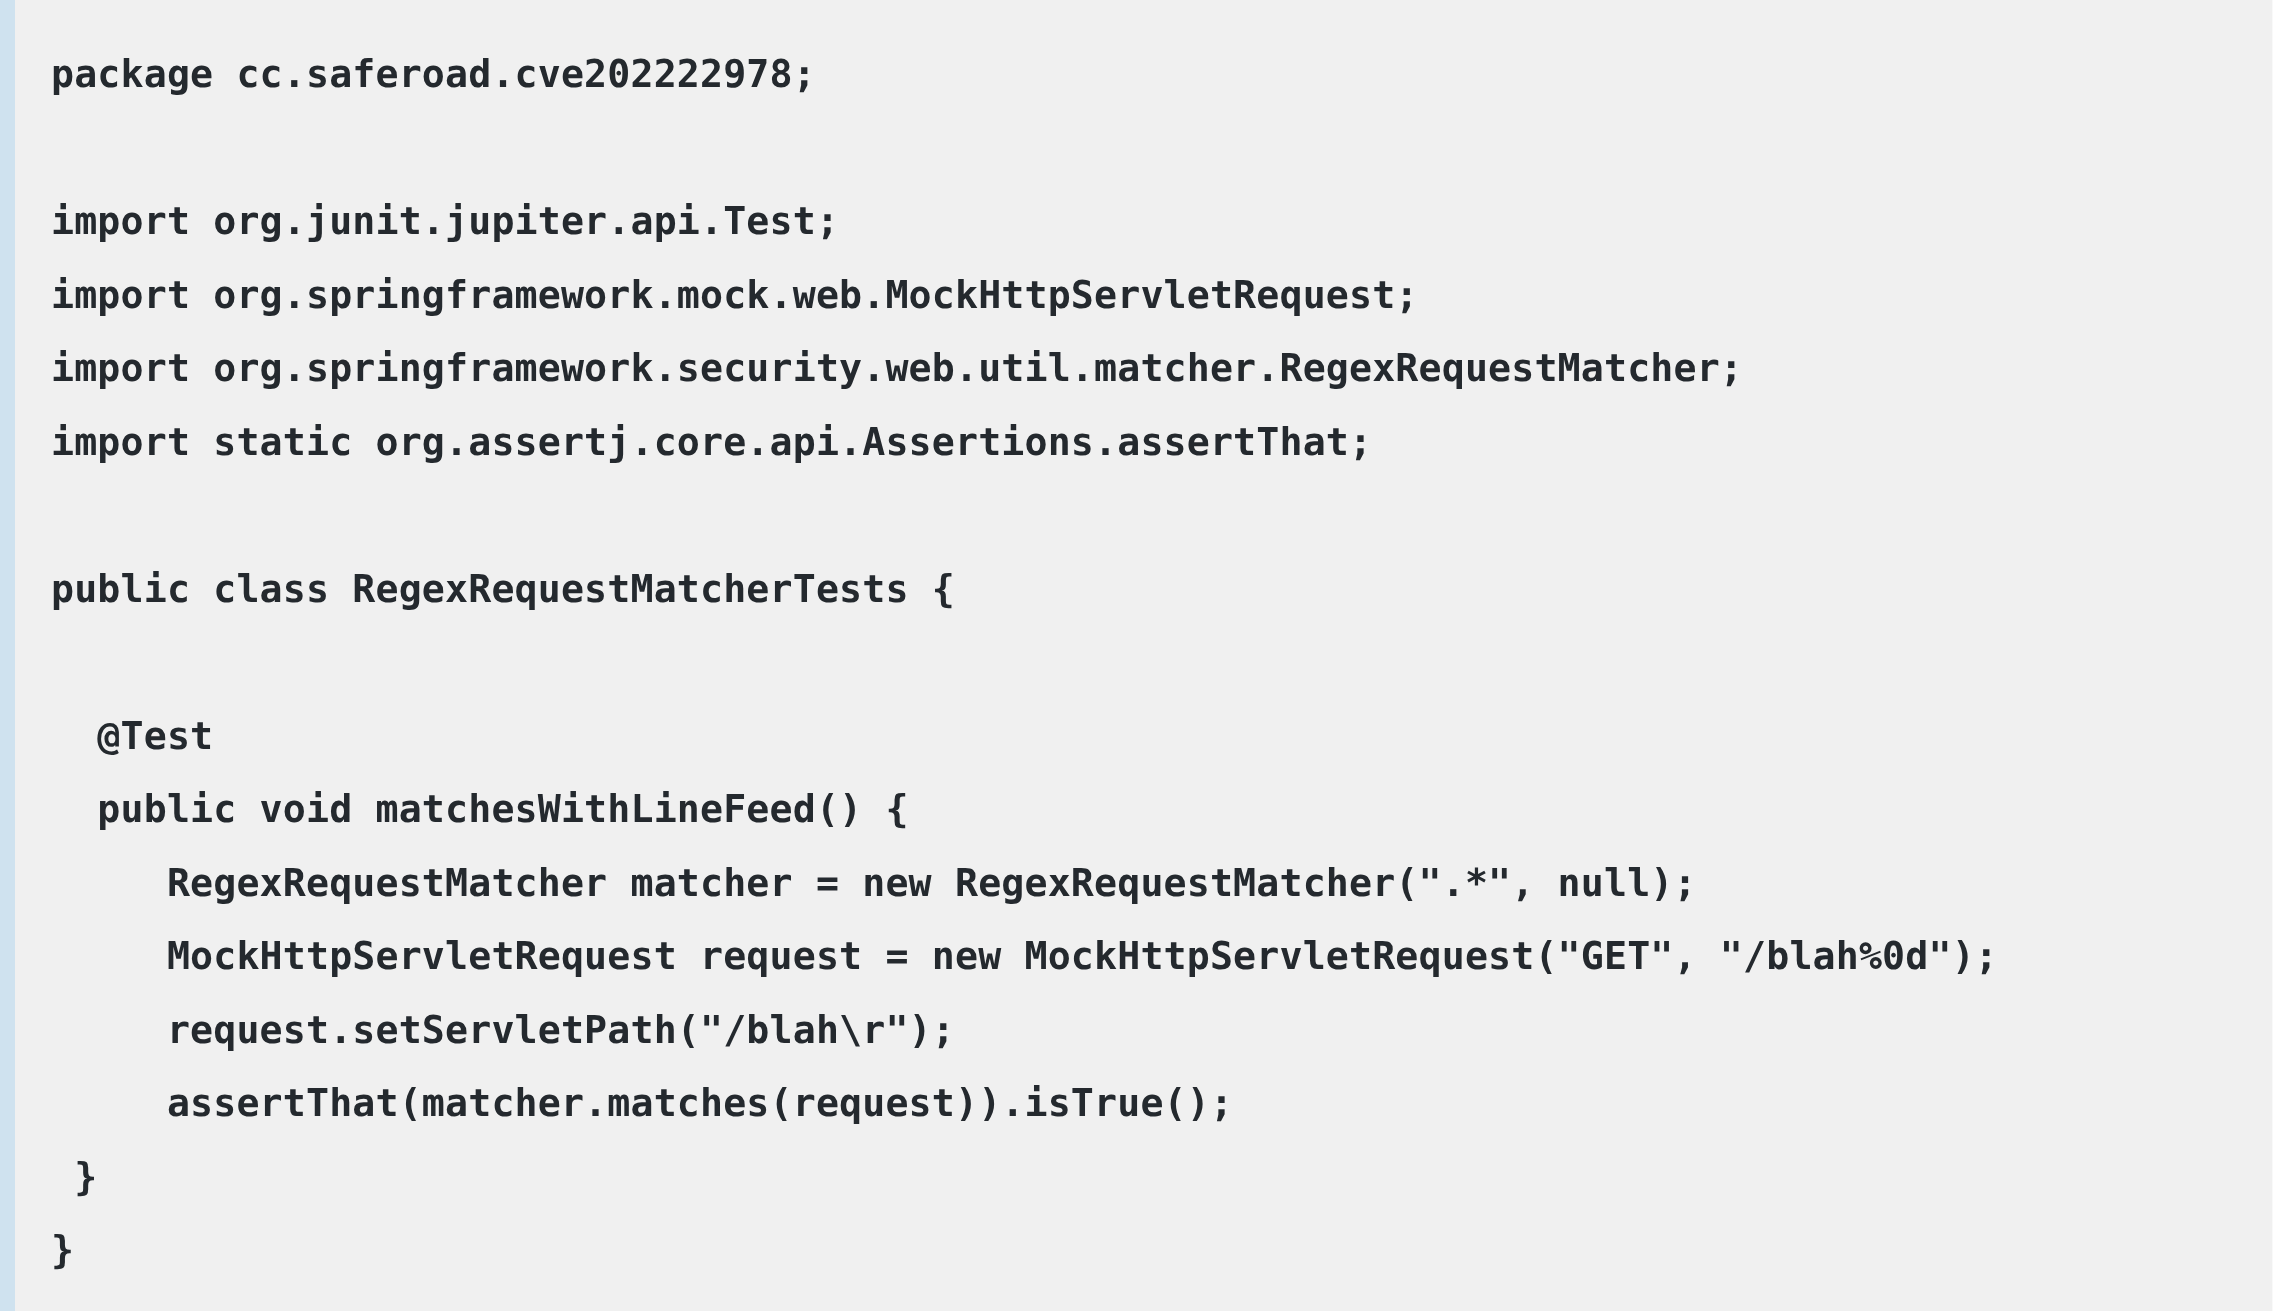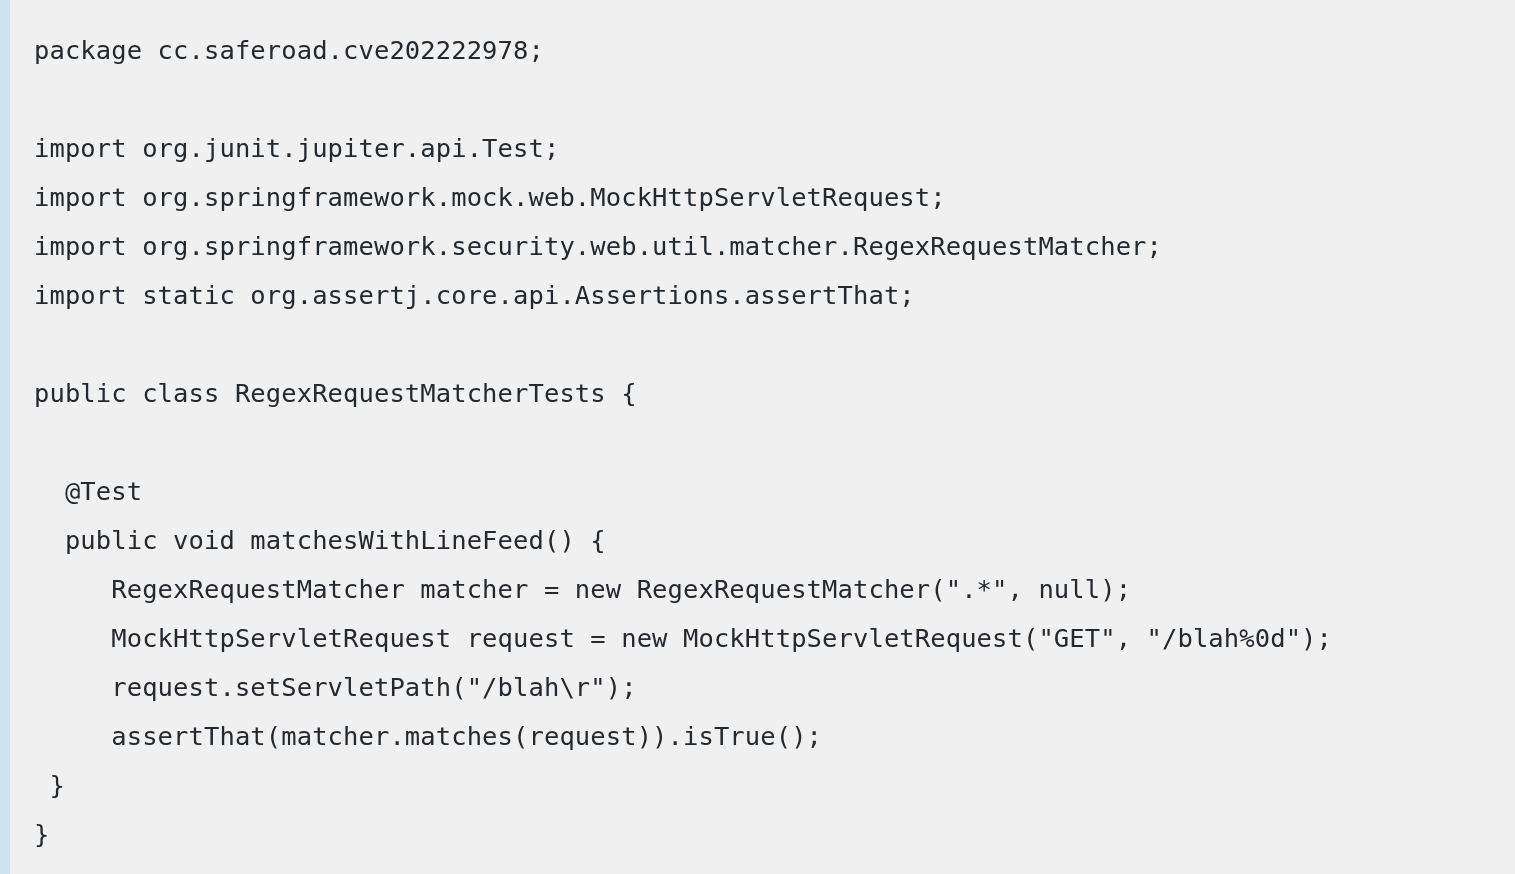--- a/index.html
+++ b/index.html
@@ -17,20 +17,21 @@
 
   .code-block {
     position: relative;
     box-sizing: border-box;
     width: 1515px;
     height: 874px;
     background: #f0f0f0;
     border-left: 10px solid #cfe2ef;
     padding: 26px 8px 24px 24px;
     overflow: hidden;
+    font-weight: bold;
   }
 
   .code-listing {
     margin: 0;
     padding: 0;
     font-family: "Liberation Sans", sans-serif;
     font-size: 25.5px;
     line-height: 49px;
     color: #24292e;
     white-space: pre;

